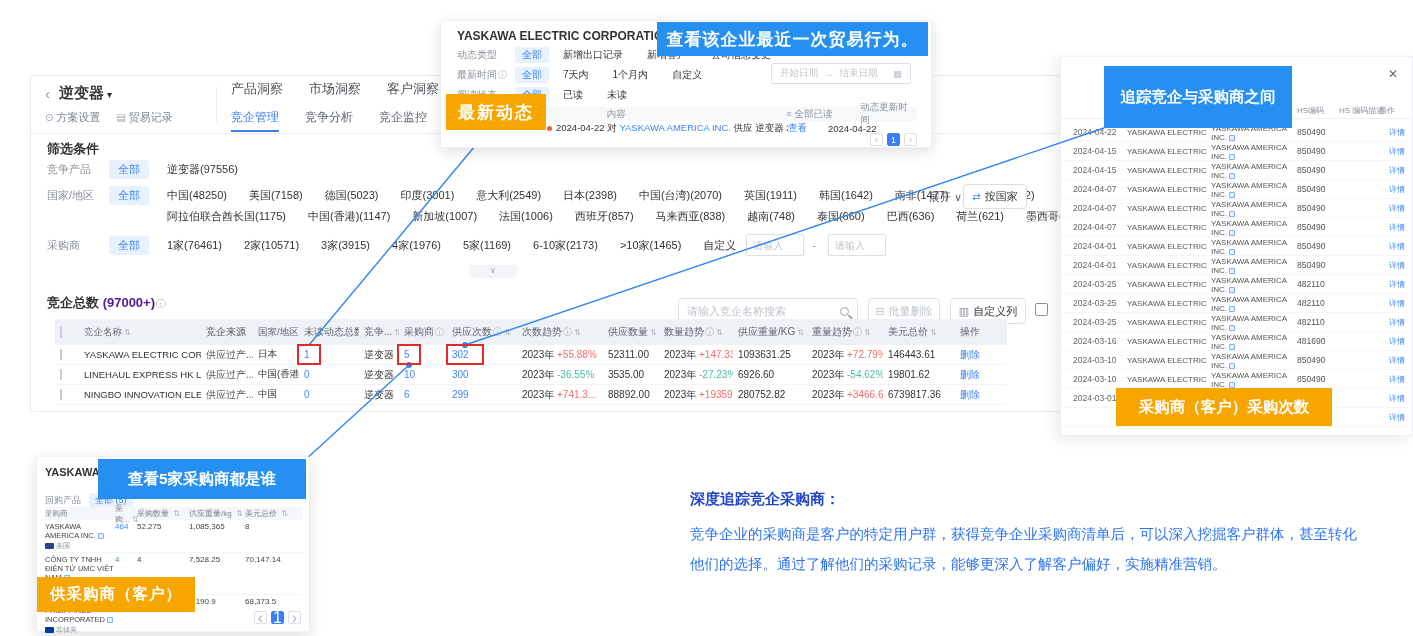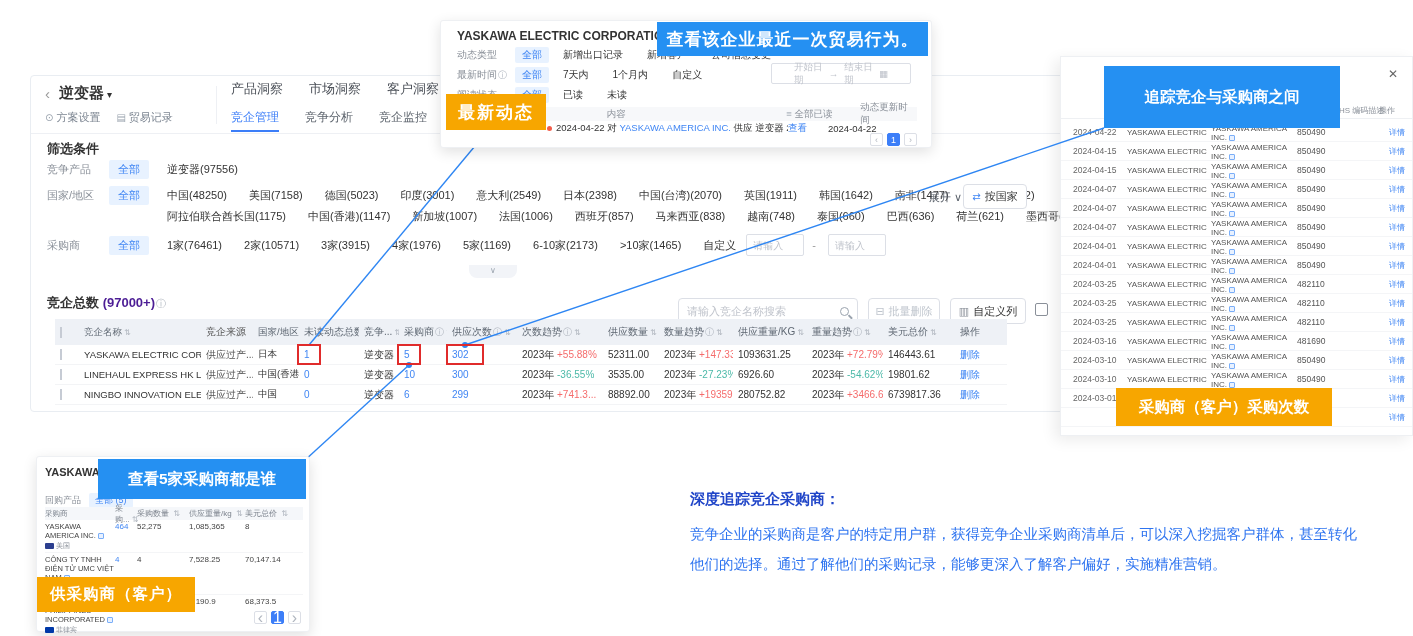--- a/index.html
+++ b/index.html
@@ -80,39 +80,39 @@
 
   
   .news { left:440px; top:20px; width:492px; height:128px; background:#fff; z-index:50;
     border:1px solid #eef0f3; box-shadow:0 4px 14px rgba(0,0,0,.12); border-radius:3px; }
   .news-title { position:absolute; left:16px; top:8px; font-size:12px; font-weight:bold; color:#333; }
   .np-row { position:absolute; left:16px; display:flex; align-items:center; font-size:10px; color:#333; }
   .np-label { width:58px; color:#8a9099; }
   .np-tag { background:#e8f2ff; color:#4086f4; padding:1px 7px; border-radius:2px; margin-right:14px; font-size:10px; }
   .np-opts { display:flex; gap:24px; }
   .np-range { position:absolute; left:330px; top:42px; width:140px; height:21px; border:1px solid #dcdfe6;
-    border-radius:2px; display:flex; align-items:center; gap:6px; padding:0 22px; font-size:9.5px; color:#c0c4cc; }
+    border-radius:2px; display:flex; align-items:center; gap:6px; padding:0 8px; font-size:9.5px; color:#c0c4cc; }
   .np-thead { position:absolute; left:16px; top:86px; width:460px; height:14px; background:#f7f8fa;
     font-size:9.5px; color:#8a9099; display:flex; align-items:center; }
   .np-trow { position:absolute; left:16px; top:100px; width:460px; height:14px; font-size:9.5px; color:#333;
     display:flex; align-items:center; }
   .np-dot { width:5px; height:5px; border-radius:50%; background:#f25c4a; margin-right:4px; }
   .np-pg { position:absolute; right:14px; top:112px; display:flex; gap:4px; font-size:9px; align-items:center; }
   .pg-box { width:13px; height:13px; border:1px solid #dcdfe6; border-radius:2px; color:#b0b6bf;
     display:flex; align-items:center; justify-content:center; background:#fff; cursor:pointer; }
   .pg-box.on { background:#3c7ef8; border-color:#3c7ef8; color:#fff; }
 
   
   .callout { background:#2590f2; color:#fff; font-weight:bold; display:flex; flex-direction:column;
     align-items:center; justify-content:center; z-index:60; }
   .olabel { background:#f7a600; color:#fff; font-weight:bold; display:flex; align-items:center;
     justify-content:center; z-index:60; }
   .co1 { left:657px; top:22px; width:271px; height:34px; font-size:17px; letter-spacing:1px; }
   .lb1 { left:446px; top:94px; width:100px; height:36px; font-size:17px; letter-spacing:2px; }
-  .co2 { left:1104px; top:66px; width:236px; height:62px; font-size:15.5px; line-height:24px; }
+  .co2 { left:1104px; top:66px; width:188px; height:62px; font-size:15.5px; line-height:24px; }
   .lb2 { left:1116px; top:388px; width:216px; height:38px; font-size:15.5px; }
   .co3 { left:98px; top:459px; width:208px; height:40px; font-size:15.5px; }
   .lb4 { left:37px; top:577px; width:158px; height:35px; font-size:15.5px; letter-spacing:1px; }
 
   
   .drawer { left:1060px; top:56px; width:353px; height:380px; background:#fff; z-index:30;
     border:1px solid #eef0f3; box-shadow:-5px 4px 14px rgba(0,0,0,.08); }
   .dw-close { position:absolute; right:14px; top:10px; font-size:12px; color:#666; cursor:pointer; }
   .dw-head { position:absolute; left:0; top:44px; width:100%; height:18px; border-bottom:1px solid #eef0f3;
     font-size:8px; color:#8a9099; }

